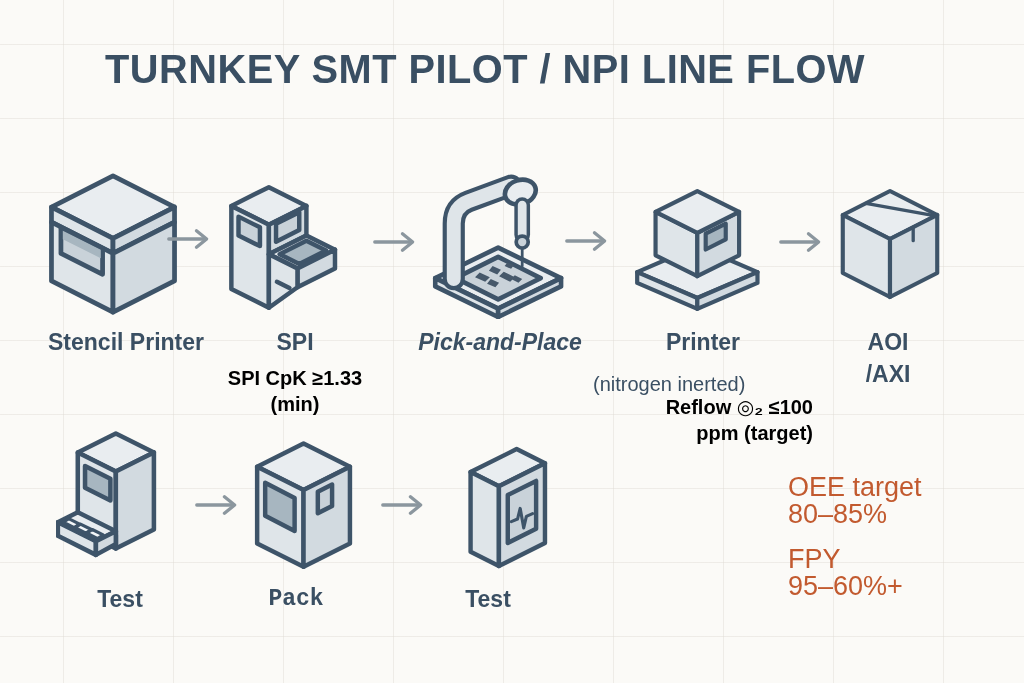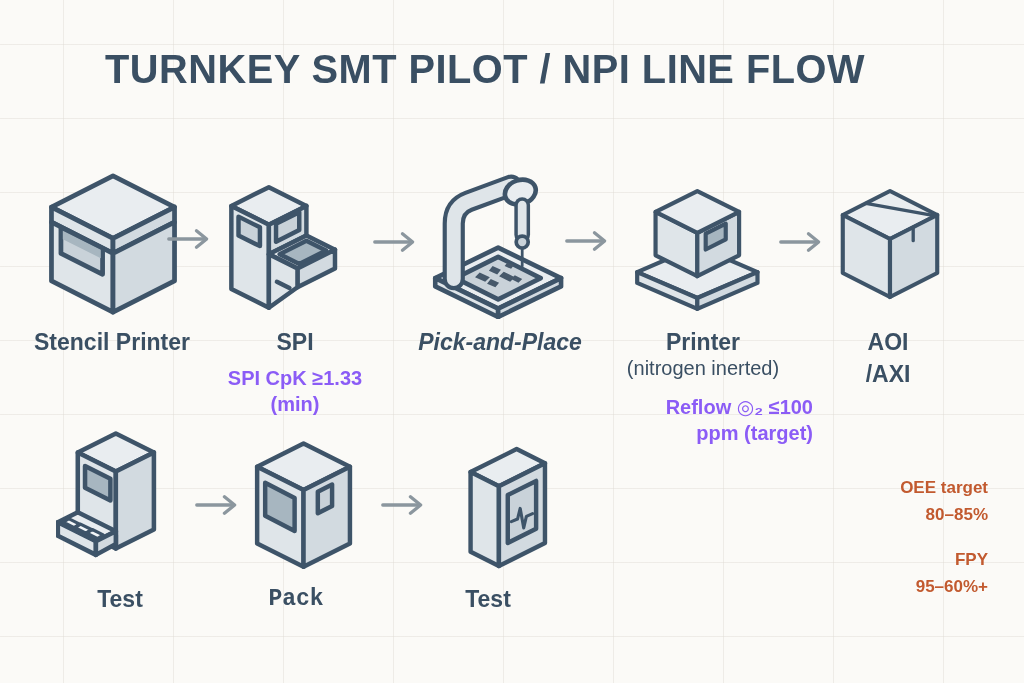--- a/index.html
+++ b/index.html
@@ -17,28 +17,28 @@
   .title{
     left:0;top:46px;width:970px;text-align:center;
     font-size:41px;font-weight:700;letter-spacing:.5px;color:#3a4f63;
     transform:scaleX(.97);
   }
   .node-label{
     width:220px;text-align:center;font-size:23px;font-weight:700;color:#3a4f63;
     white-space:pre-line;line-height:32px;
   }
   .node-sublabel{
-    width:220px;text-align:center;font-size:20px;font-weight:500;color:#3a4f63;
+    width:220px;text-align:left;font-size:20px;font-weight:500;color:#3a4f63;margin-top:16px;
   }
   .note{
-    width:220px;text-align:center;font-size:20px;font-weight:600;color:#8b5cf6;
+    width:220px;text-align:center;font-size:20px;font-weight:600;color:#000000;
     white-space:pre-line;line-height:26px;
   }
   .metric{
-    width:200px;text-align:right;font-size:17px;font-weight:700;color:#c25a2f;
+    width:200px;text-align:left;font-size:27px;font-weight:400;color:#c25a2f;
     white-space:pre-line;line-height:27px;
   }
   svg{display:block;}
   .ic path,.ic polygon,.ic line,.ic polyline,.ic ellipse,.ic circle{
     stroke:#3e5469;stroke-width:5;stroke-linejoin:round;stroke-linecap:round;
   }
   .f-top{fill:#e9edf0;} .f-l{fill:#dfe5e9;} .f-r{fill:#d2dae0;}
   .f-in{fill:#c9d2d9;} .f-scr{fill:#a7b6c0;} .f-cmp{fill:#46586a;stroke:none !important;}
   .f-no{fill:none;}
   .arrow line,.arrow polyline{stroke:#8b969e;stroke-width:3.6;stroke-linecap:round;stroke-linejoin:round;fill:none;}
@@ -132,21 +132,21 @@
       <polyline points="33,5 44,14 33,23"></polyline>
     </svg>
 </div>
 <div class="abs" style="left:778px;top:229px;">
   <svg class="arrow" width="48" height="26" viewBox="0 0 52 28">
       <line x1="3" y1="14" x2="42" y2="14"></line>
       <polyline points="33,5 44,14 33,23"></polyline>
     </svg>
 </div>
 
-<div class="abs node-label" style="left:2px;top:326px;">Stencil Printer</div>
+<div class="abs node-label" style="left:16px;top:326px;">Stencil Printer</div>
 <div class="abs node-label" style="left:185px;top:326px;">SPI</div>
 <div class="abs node-label" style="left:390px;top:326px;font-style:italic;">Pick-and-Place</div>
 <div class="abs node-label" style="left:593px;top:326px;">Printer</div>
 <div class="abs node-sublabel" style="left:593px;top:357px;">(nitrogen inerted)</div>
 <div class="abs node-label" style="left:778px;top:326px;">AOI
 /AXI</div>
 
 <div class="abs note" style="left:185px;top:365px;">SPI CpK ≥1.33
 (min)</div>
 <div class="abs note" style="left:593px;top:394px;text-align:right;">Reflow ◎₂ ≤100

